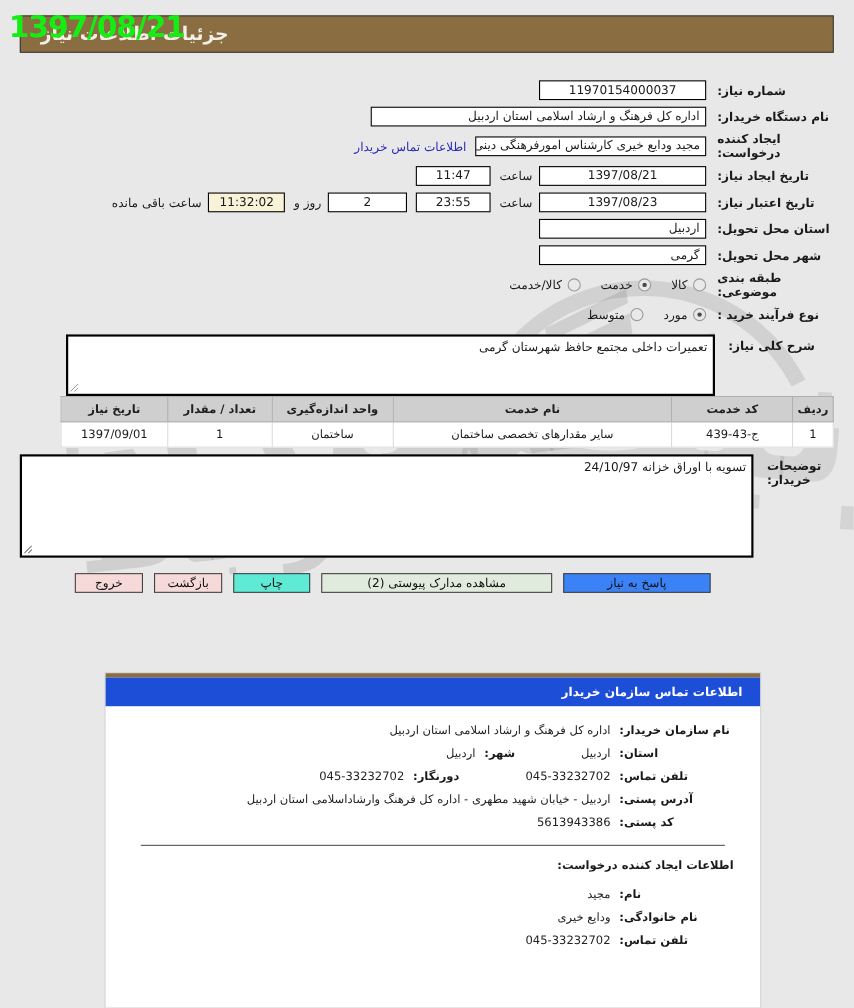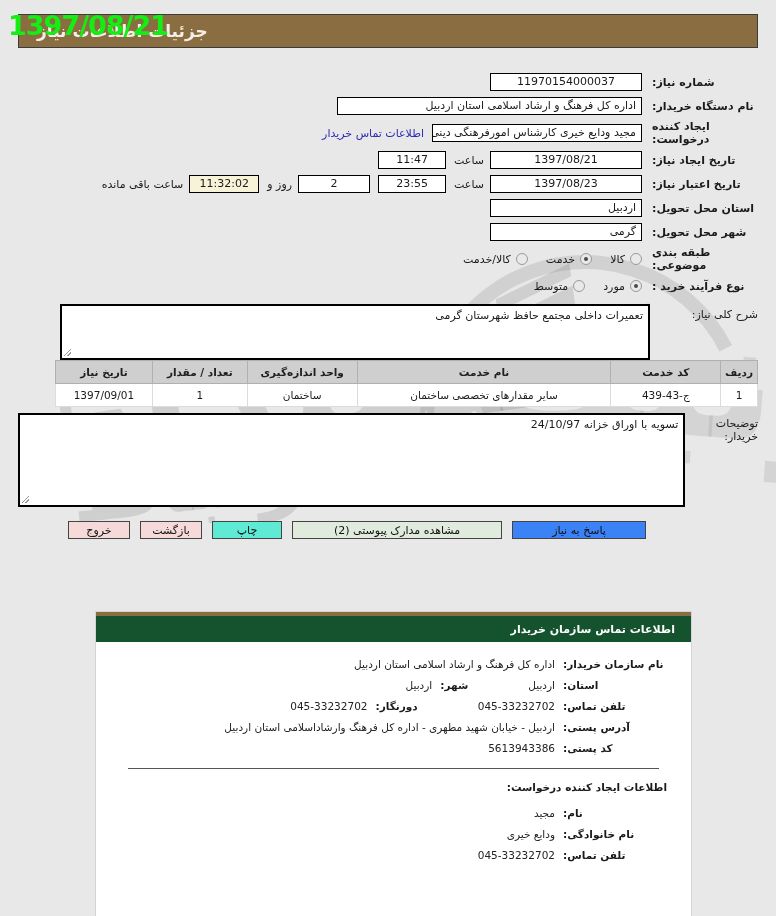--- a/index.html
+++ b/index.html
@@ -121,22 +121,22 @@
   }
   .radio.on::after {
     content: ""; position: absolute; left: 3px; top: 3px;
     width: 4px; height: 4px; border-radius: 50%; background: #4a4a4a;
   }
   .radio-label { font-size: 11px; }
 
   
   .ta-row { display: flex; align-items: flex-start; margin-top: 8px; }
   .ta-lbl {
-    font-size: 11px; font-weight: normal; width: 100px;
-    text-align: right; padding-left: 4px; padding-top: 4px;
+    font-size: 11px; font-weight: bold; width: 100px;
+    text-align: left; padding-left: 4px; padding-top: 4px;
   }
   .ta {
     background: #fff; border: 2px solid #000;
     font-size: 11px; padding: 3px 5px;
     margin-right: 8px; position: relative;
     overflow: hidden;
   }
   .ta.desc { width: 590px; height: 56px; }
   .ta.buyer { width: 703px; height: 94px; }
   .ta::after {
@@ -194,21 +194,21 @@
   
   .panel {
     position: absolute; left: 96px; top: 612px;
     width: 595px; height: 304px;
     background: #fff;
     border-top: 4px solid #8a6d41;
     box-shadow: 0 0 0 1px #d4d4d4;
     z-index: 3;
   }
   .panel-head {
-    background: #14532d; height: 26px;
+    background: #1d4ed8; height: 26px;
     display: flex; align-items: center;
     padding: 0 16px;
   }
   .panel-head span { color: #fff; font-size: 11px; font-weight: bold; }
   .panel-body { padding: 16px 24px 8px 24px; }
   .p-row { display: flex; align-items: baseline; margin-bottom: 9px; }
   .p-lbl {
     font-size: 10.5px; font-weight: bold;
     width: 112px; text-align: left; padding-left: 8px;
     flex: 0 0 112px;

